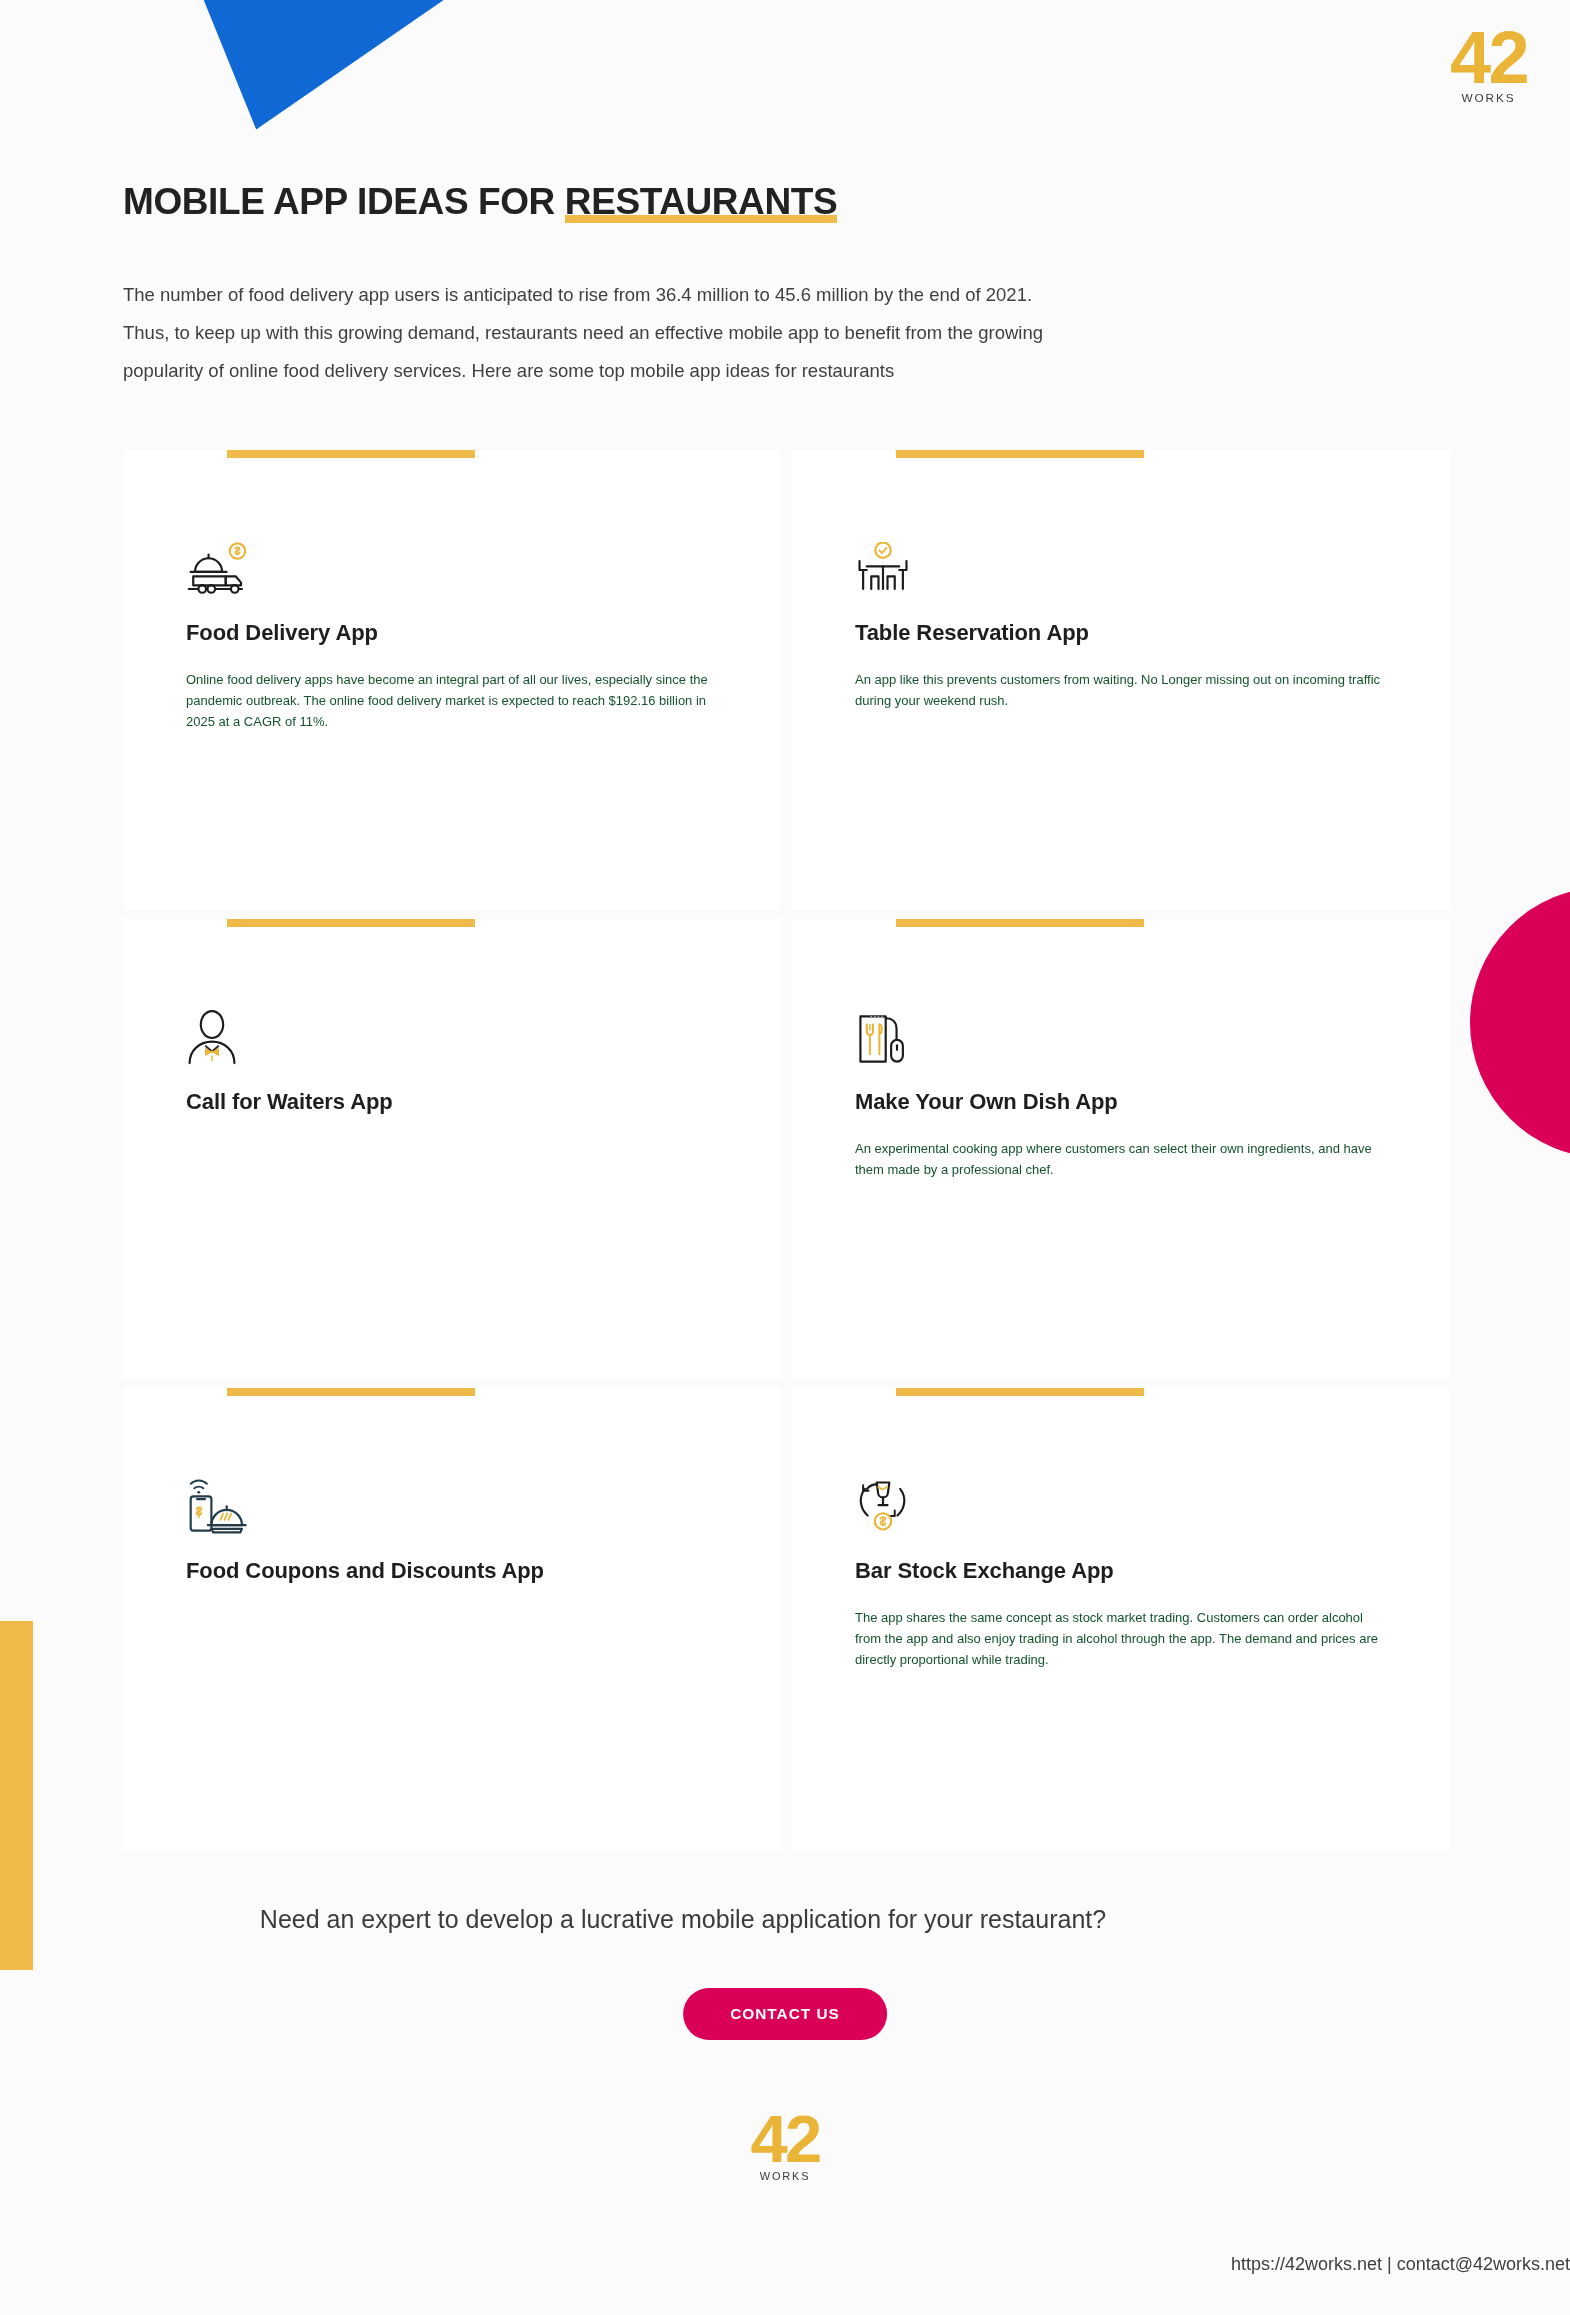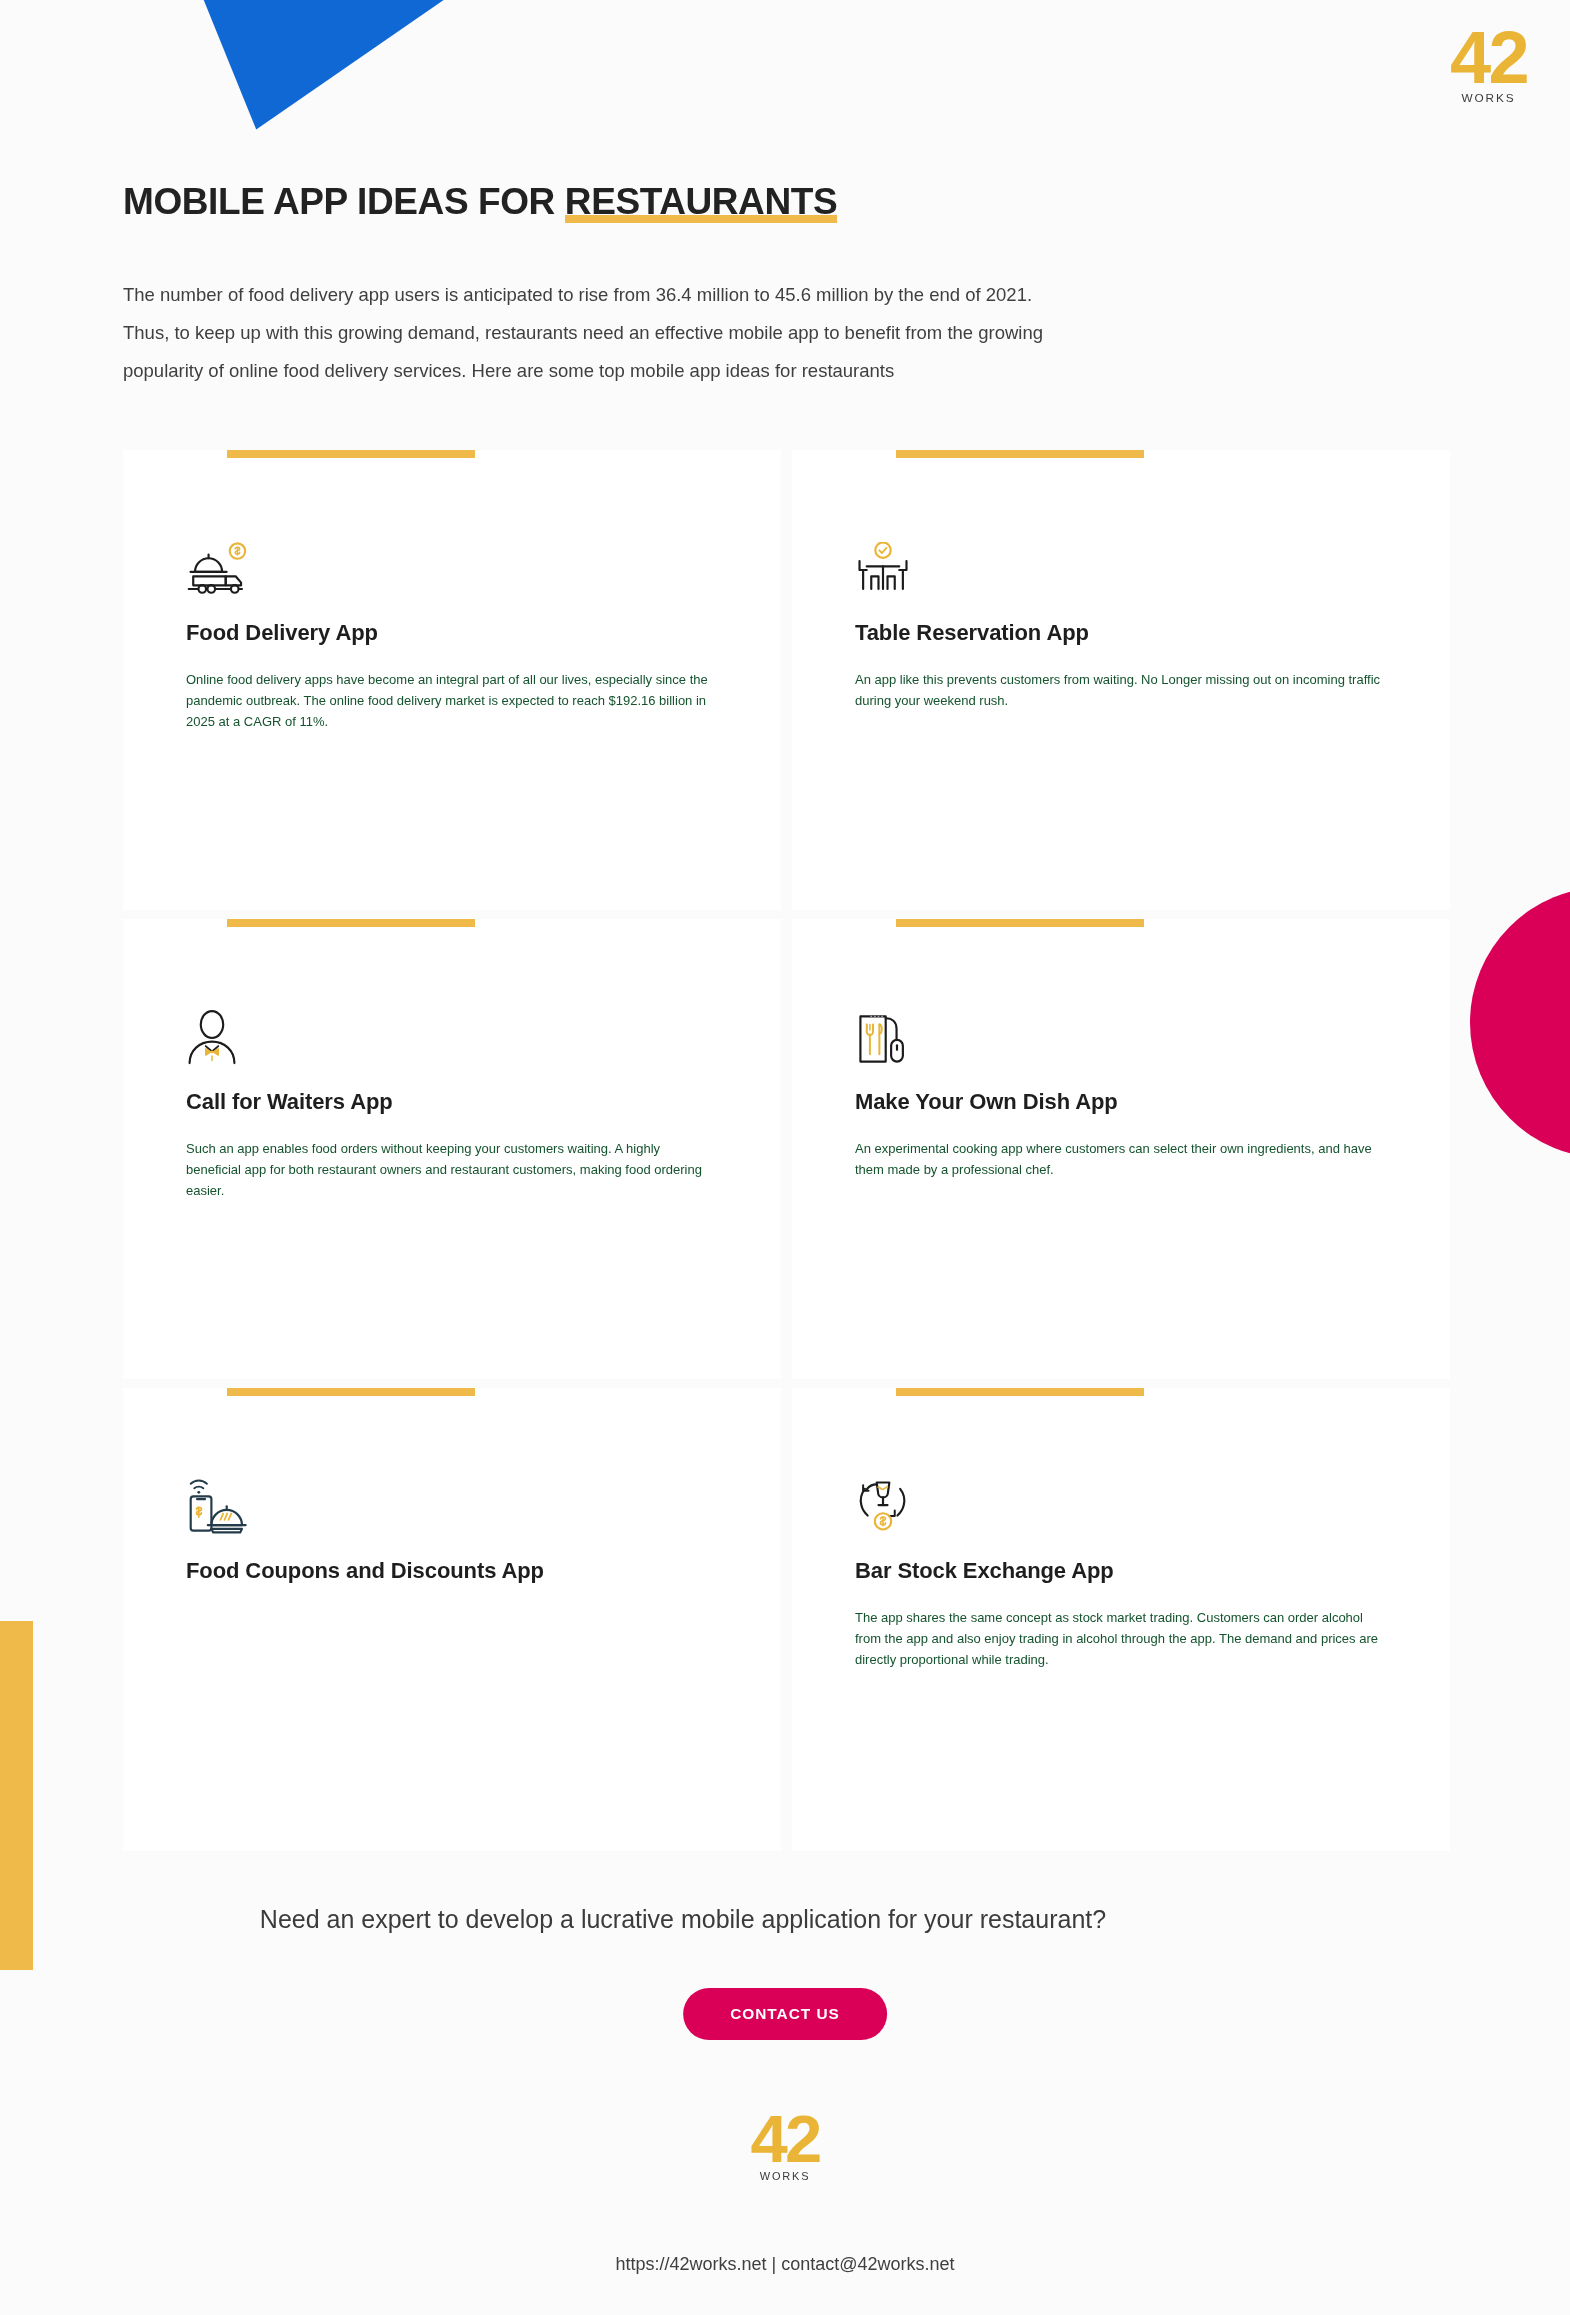--- a/index.html
+++ b/index.html
@@ -121,21 +121,21 @@
   
   .logo-foot {
     position:absolute; left:50%; top:2108px;
     transform:translateX(-50%);
     text-align:center; line-height:1;
   }
   .logo-foot .logo-num { font-size:67px; }
   .logo-foot .logo-works { font-size:11px; letter-spacing:1.8px; }
   .foot-contact {
     position:absolute; left:0; top:2254px; width:1570px;
-    text-align:center; font-size:18px; color:#3f3f3f;
+    text-align:right; font-size:18px; color:#3f3f3f;
   }
 </style>
 </head>
 <body>
 
 <div class="page">
 
   <svg class="deco-triangle" viewBox="0 0 560 160">
     <polygon points="225,0 490,0 283,143" fill="#1068d4"></polygon>
   </svg>
@@ -209,21 +209,20 @@
           <ellipse cx="29" cy="17" rx="12.5" ry="15"></ellipse>
           <path d="M4 60c0-14 11-24 25-24s25 10 25 24"></path>
           <path d="M22 41l7 6 7-6" stroke="#1c1c1c" stroke-width="2"></path>
           <path d="M22 44l5.5 3.5L22 51z" fill="#eab436" stroke="#eab436" stroke-width="1.6"></path>
           <path d="M36 44l-5.5 3.5L36 51z" fill="#eab436" stroke="#eab436" stroke-width="1.6"></path>
           <circle cx="29" cy="47.5" r="1.6" fill="#eab436" stroke="none"></circle>
           <path d="M29 52v5" stroke="#eab436" stroke-width="1.6"></path>
         </svg>
       </div>
       <div class="card-title">Call for Waiters App</div>
-      <div class="card-body">Such an app enables food orders without keeping your customers waiting. A highly beneficial app for both restaurant owners and restaurant customers, making food ordering easier.</div>
     </div>
 
     <div class="card">
       <div class="card-accent"></div>
       <div class="card-icon">
         <svg width="56" height="56" viewBox="0 0 62 62" fill="none" stroke="#1c1c1c" stroke-width="2.4" stroke-linecap="round" stroke-linejoin="round">
           <path d="M6 6h28v50H6z"></path>
           <circle cx="18" cy="6" r="1.1" fill="#9a9a9a" stroke="none"></circle>
           <circle cx="22" cy="6" r="1.1" fill="#9a9a9a" stroke="none"></circle>
           <circle cx="26" cy="6" r="1.1" fill="#9a9a9a" stroke="none"></circle>

